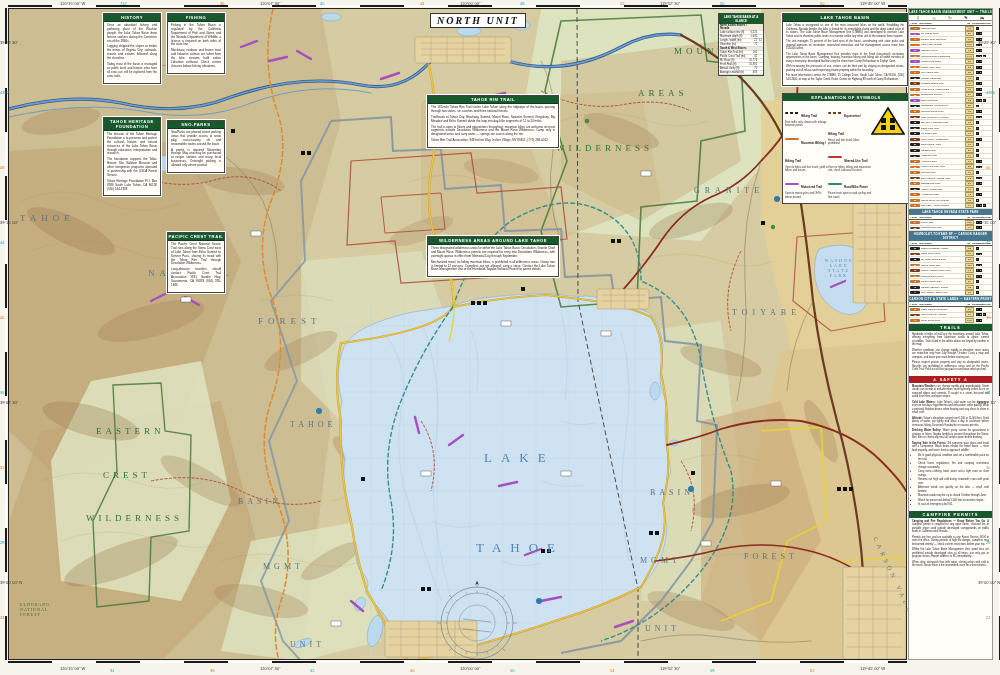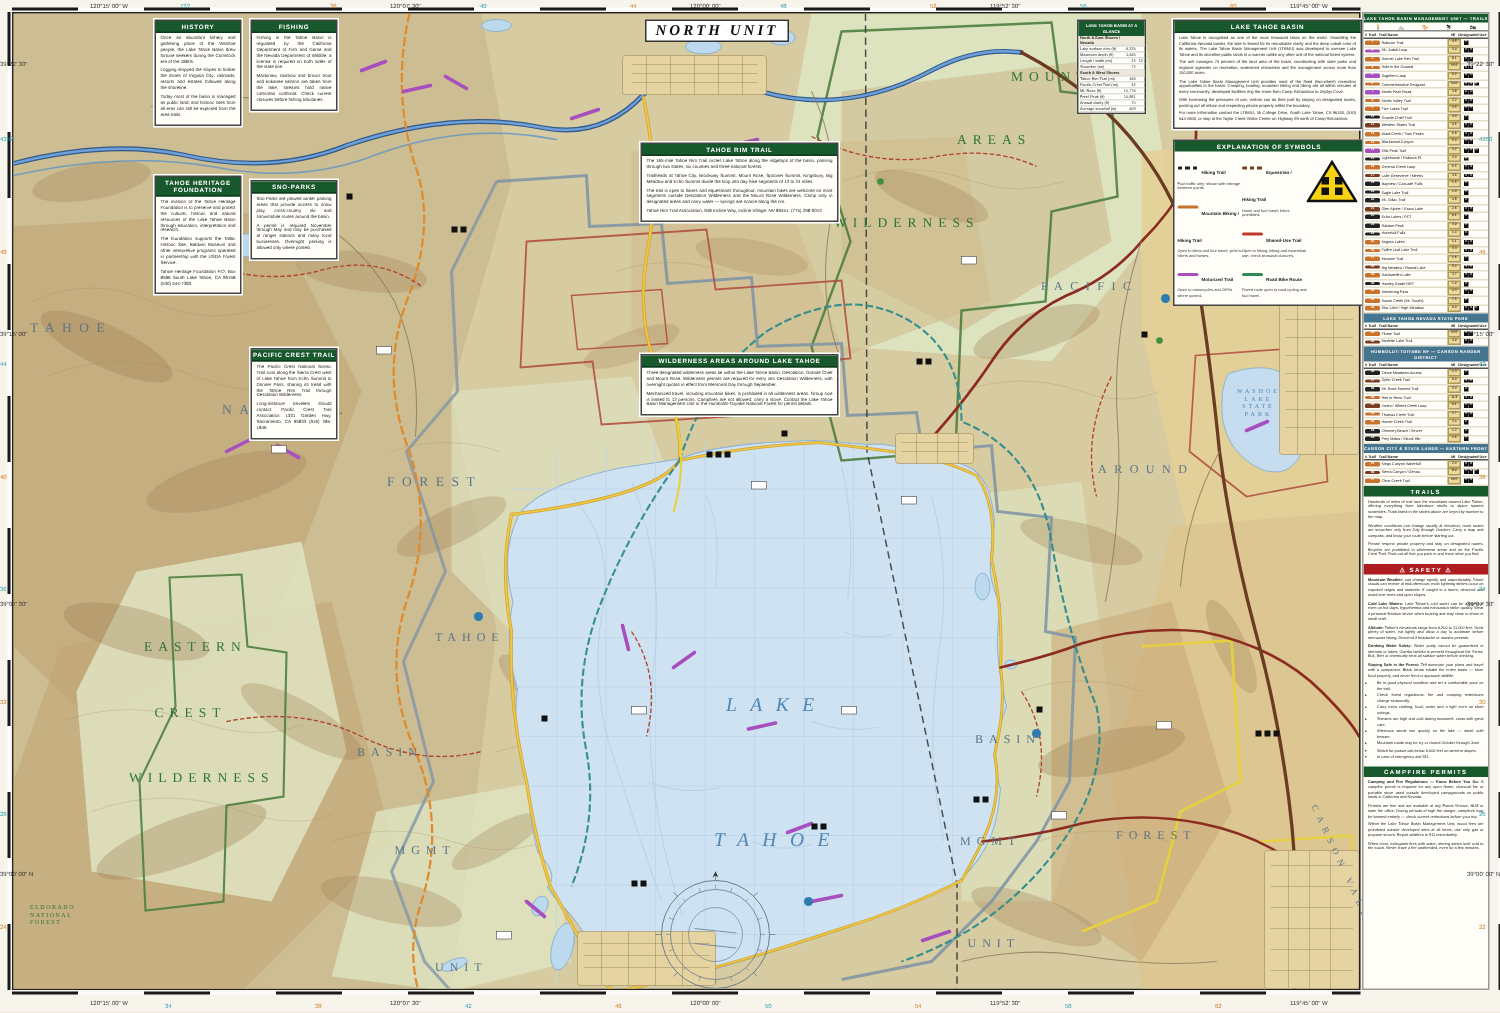--- a/index.html
+++ b/index.html
@@ -10,21 +10,21 @@
   .neat.v{background:repeating-linear-gradient(0deg,#1a1a1a 0 44px,#fdfdfd 44px 88px);}
   #map-frame{position:absolute;left:8px;top:8px;width:899px;height:652px;border:1px solid #222;box-sizing:border-box;overflow:hidden;background:#d7cba1;}
   .edge-label{position:absolute;font-size:4px;color:#333;white-space:nowrap;}
   .utm-num{position:absolute;font-size:4px;color:#2a9fae;white-space:nowrap;}
   .utm-num.orange{color:#d07a1e;}
   
   .maplbl{position:absolute;white-space:nowrap;pointer-events:none;}
   .wild{font-family:"Liberation Serif",serif;color:#2f7438;letter-spacing:4px;font-size:9px;}
   .nf{font-family:"Liberation Serif",serif;color:#5c7587;letter-spacing:5px;font-size:9px;}
   .mgmt{font-family:"Liberation Serif",serif;color:#5c7587;letter-spacing:4px;font-size:8px;}
-  .lake-name{font-family:"Liberation Serif",serif;font-style:italic;color:#4f86b5;letter-spacing:9px;font-size:13px;margin-top:12px;}
+  .lake-name{font-family:"Liberation Serif",serif;color:#4f86b5;letter-spacing:9px;font-size:13px;}
   .small-green{font-family:"Liberation Serif",serif;color:#2f7438;font-size:4px;letter-spacing:1px;}
   .small-blue{font-family:"Liberation Serif",serif;color:#4f86b5;font-size:4px;letter-spacing:2px;}
   .northside{position:absolute;left:430px;top:13px;background:#fff;border:1px solid #333;padding:1px 6px;
     font-family:"Liberation Serif",serif;font-weight:bold;font-style:italic;font-size:10px;letter-spacing:2px;color:#111;}
   
   .ibox{position:absolute;background:#fffef8;border:1px solid #444;box-shadow:0 0 0 1px #fff;box-sizing:border-box;}
   .ibox .hd{background:#17582d;color:#fff;font-weight:bold;text-align:center;font-size:4.2px;
     letter-spacing:.5px;padding:1px 0;border-bottom:1px solid #0d3a1c;text-transform:uppercase;}
   .ibox .bd{padding:2px 3px;font-size:3px;line-height:1.3;color:#222;text-align:justify;}
   .ibox .bd p{margin:0 0 2px 0;}
@@ -385,22 +385,22 @@
 </div>
 
 <div class="neat" style="left:8px;top:5px;width:899px;height:2px;"></div>
 <div class="neat" style="left:8px;top:661px;width:899px;height:2px;"></div>
 <div class="neat v" style="left:5px;top:8px;width:2px;height:652px;"></div>
 <div class="neat v" style="left:999px;top:8px;width:1px;height:652px;"></div>
 
 <div class="maplbl wild" style="left:674px;top:46px;">MOUNT</div>
 <div class="maplbl wild" style="left:638px;top:88px;">AREAS</div>
 <div class="maplbl wild" style="left:556px;top:143px;">WILDERNESS</div>
-<div class="maplbl nf" style="left:694px;top:186px;font-size:8px;">PACIFIC</div>
-<div class="maplbl nf" style="left:732px;top:308px;font-size:8px;">AROUND</div>
+<div class="maplbl nf" style="left:694px;top:186px;font-size:8px;">GRANITE</div>
+<div class="maplbl nf" style="left:732px;top:308px;font-size:8px;">TOIYABE</div>
 <div class="maplbl nf" style="left:20px;top:213px;">TAHOE</div>
 <div class="maplbl nf" style="left:148px;top:268px;">NATIONAL</div>
 <div class="maplbl nf" style="left:258px;top:316px;">FOREST</div>
 <div class="maplbl wild" style="left:96px;top:426px;">EASTERN</div>
 <div class="maplbl wild" style="left:103px;top:470px;">CREST</div>
 <div class="maplbl wild" style="left:86px;top:513px;">WILDERNESS</div>
 <div class="maplbl mgmt" style="left:290px;top:420px;">TAHOE</div>
 <div class="maplbl mgmt" style="left:238px;top:497px;">BASIN</div>
 <div class="maplbl mgmt" style="left:263px;top:562px;">MGMT</div>
 <div class="maplbl mgmt" style="left:290px;top:640px;">UNIT</div>

